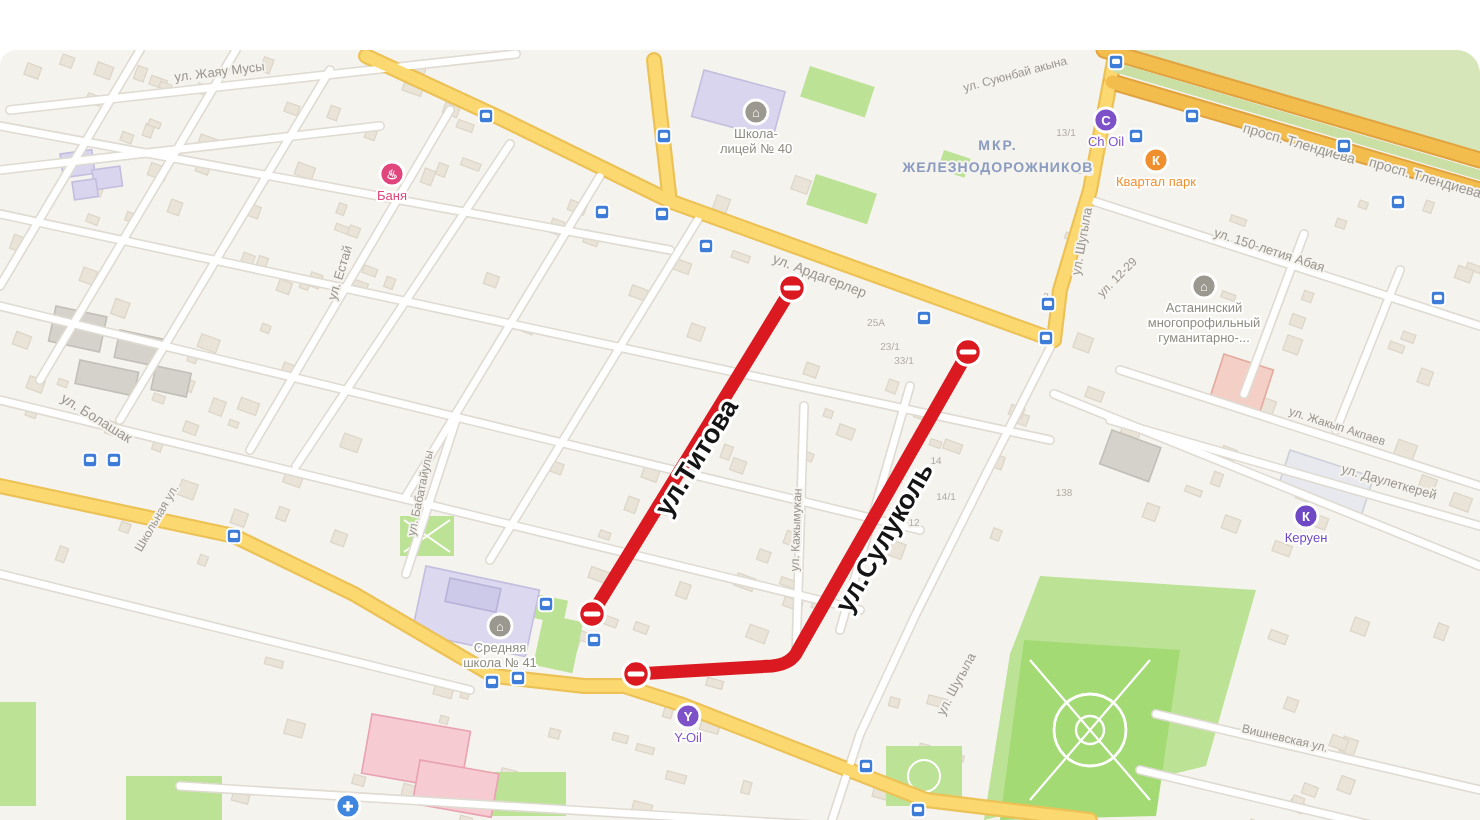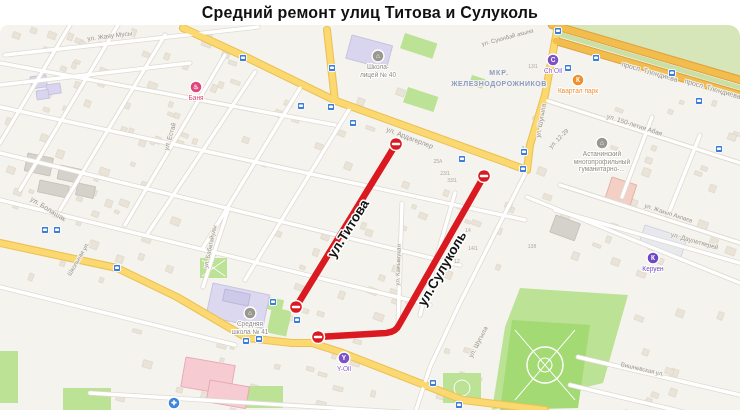--- a/index.html
+++ b/index.html
@@ -10,21 +10,20 @@
          color:#111;letter-spacing:.2px;}
   .map{position:absolute;top:25px;left:0;width:740px;height:385px;background:#f5f3ee;
        border-radius:8px 12px 0 0;overflow:hidden;}
   svg{display:block}
   text{font-family:"Liberation Sans",sans-serif;}
 </style>
 </head>
 <body>
 
 <div class="stage">
-  <div class="title">Средний ремонт улиц Титова и Сулуколь</div>
   <div class="map">
     <svg id="mapsvg" width="740" height="385" viewBox="0 0 740 385" xmlns="http://www.w3.org/2000/svg">
         <g>
           <rect x="149.26490046083927" y="56.03631987469271" width="9.114794760942459" height="6.348670207196847" fill="#e9e3d8" stroke="#dcd5c8" stroke-width="0.6" transform="rotate(20 149.26490046083927 56.03631987469271)"></rect>
           <rect x="46.955335699021816" y="65.8240677730646" width="5.639367965981364" height="6.123723269673064" fill="#e9e3d8" stroke="#dcd5c8" stroke-width="0.6" transform="rotate(20 46.955335699021816 65.8240677730646)"></rect>
           <rect x="212.71391559392214" y="59.039631887571886" width="5.499542405363172" height="7.410294167464599" fill="#e9e3d8" stroke="#dcd5c8" stroke-width="0.6" transform="rotate(20 212.71391559392214 59.039631887571886)"></rect>
           <rect x="183.97701559588313" y="38.37518917862326" width="5.18352302769199" height="5.503647438716143" fill="#e9e3d8" stroke="#dcd5c8" stroke-width="0.6" transform="rotate(20 183.97701559588313 38.37518917862326)"></rect>
           <rect x="169.78688430041075" y="76.32761230343021" width="4.023057711776346" height="5.353909618686885" fill="#e9e3d8" stroke="#dcd5c8" stroke-width="0.6" transform="rotate(20 169.78688430041075 76.32761230343021)"></rect>
           <rect x="205.96098221838474" y="6.401158287189901" width="7.553943943232298" height="3.157689778134227" fill="#e9e3d8" stroke="#dcd5c8" stroke-width="0.6" transform="rotate(20 205.96098221838474 6.401158287189901)"></rect>
           <rect x="69.06943684443831" y="7.722674054093659" width="5.114134042989463" height="6.917736465809867" fill="#e9e3d8" stroke="#dcd5c8" stroke-width="0.6" transform="rotate(20 69.06943684443831 7.722674054093659)"></rect>

